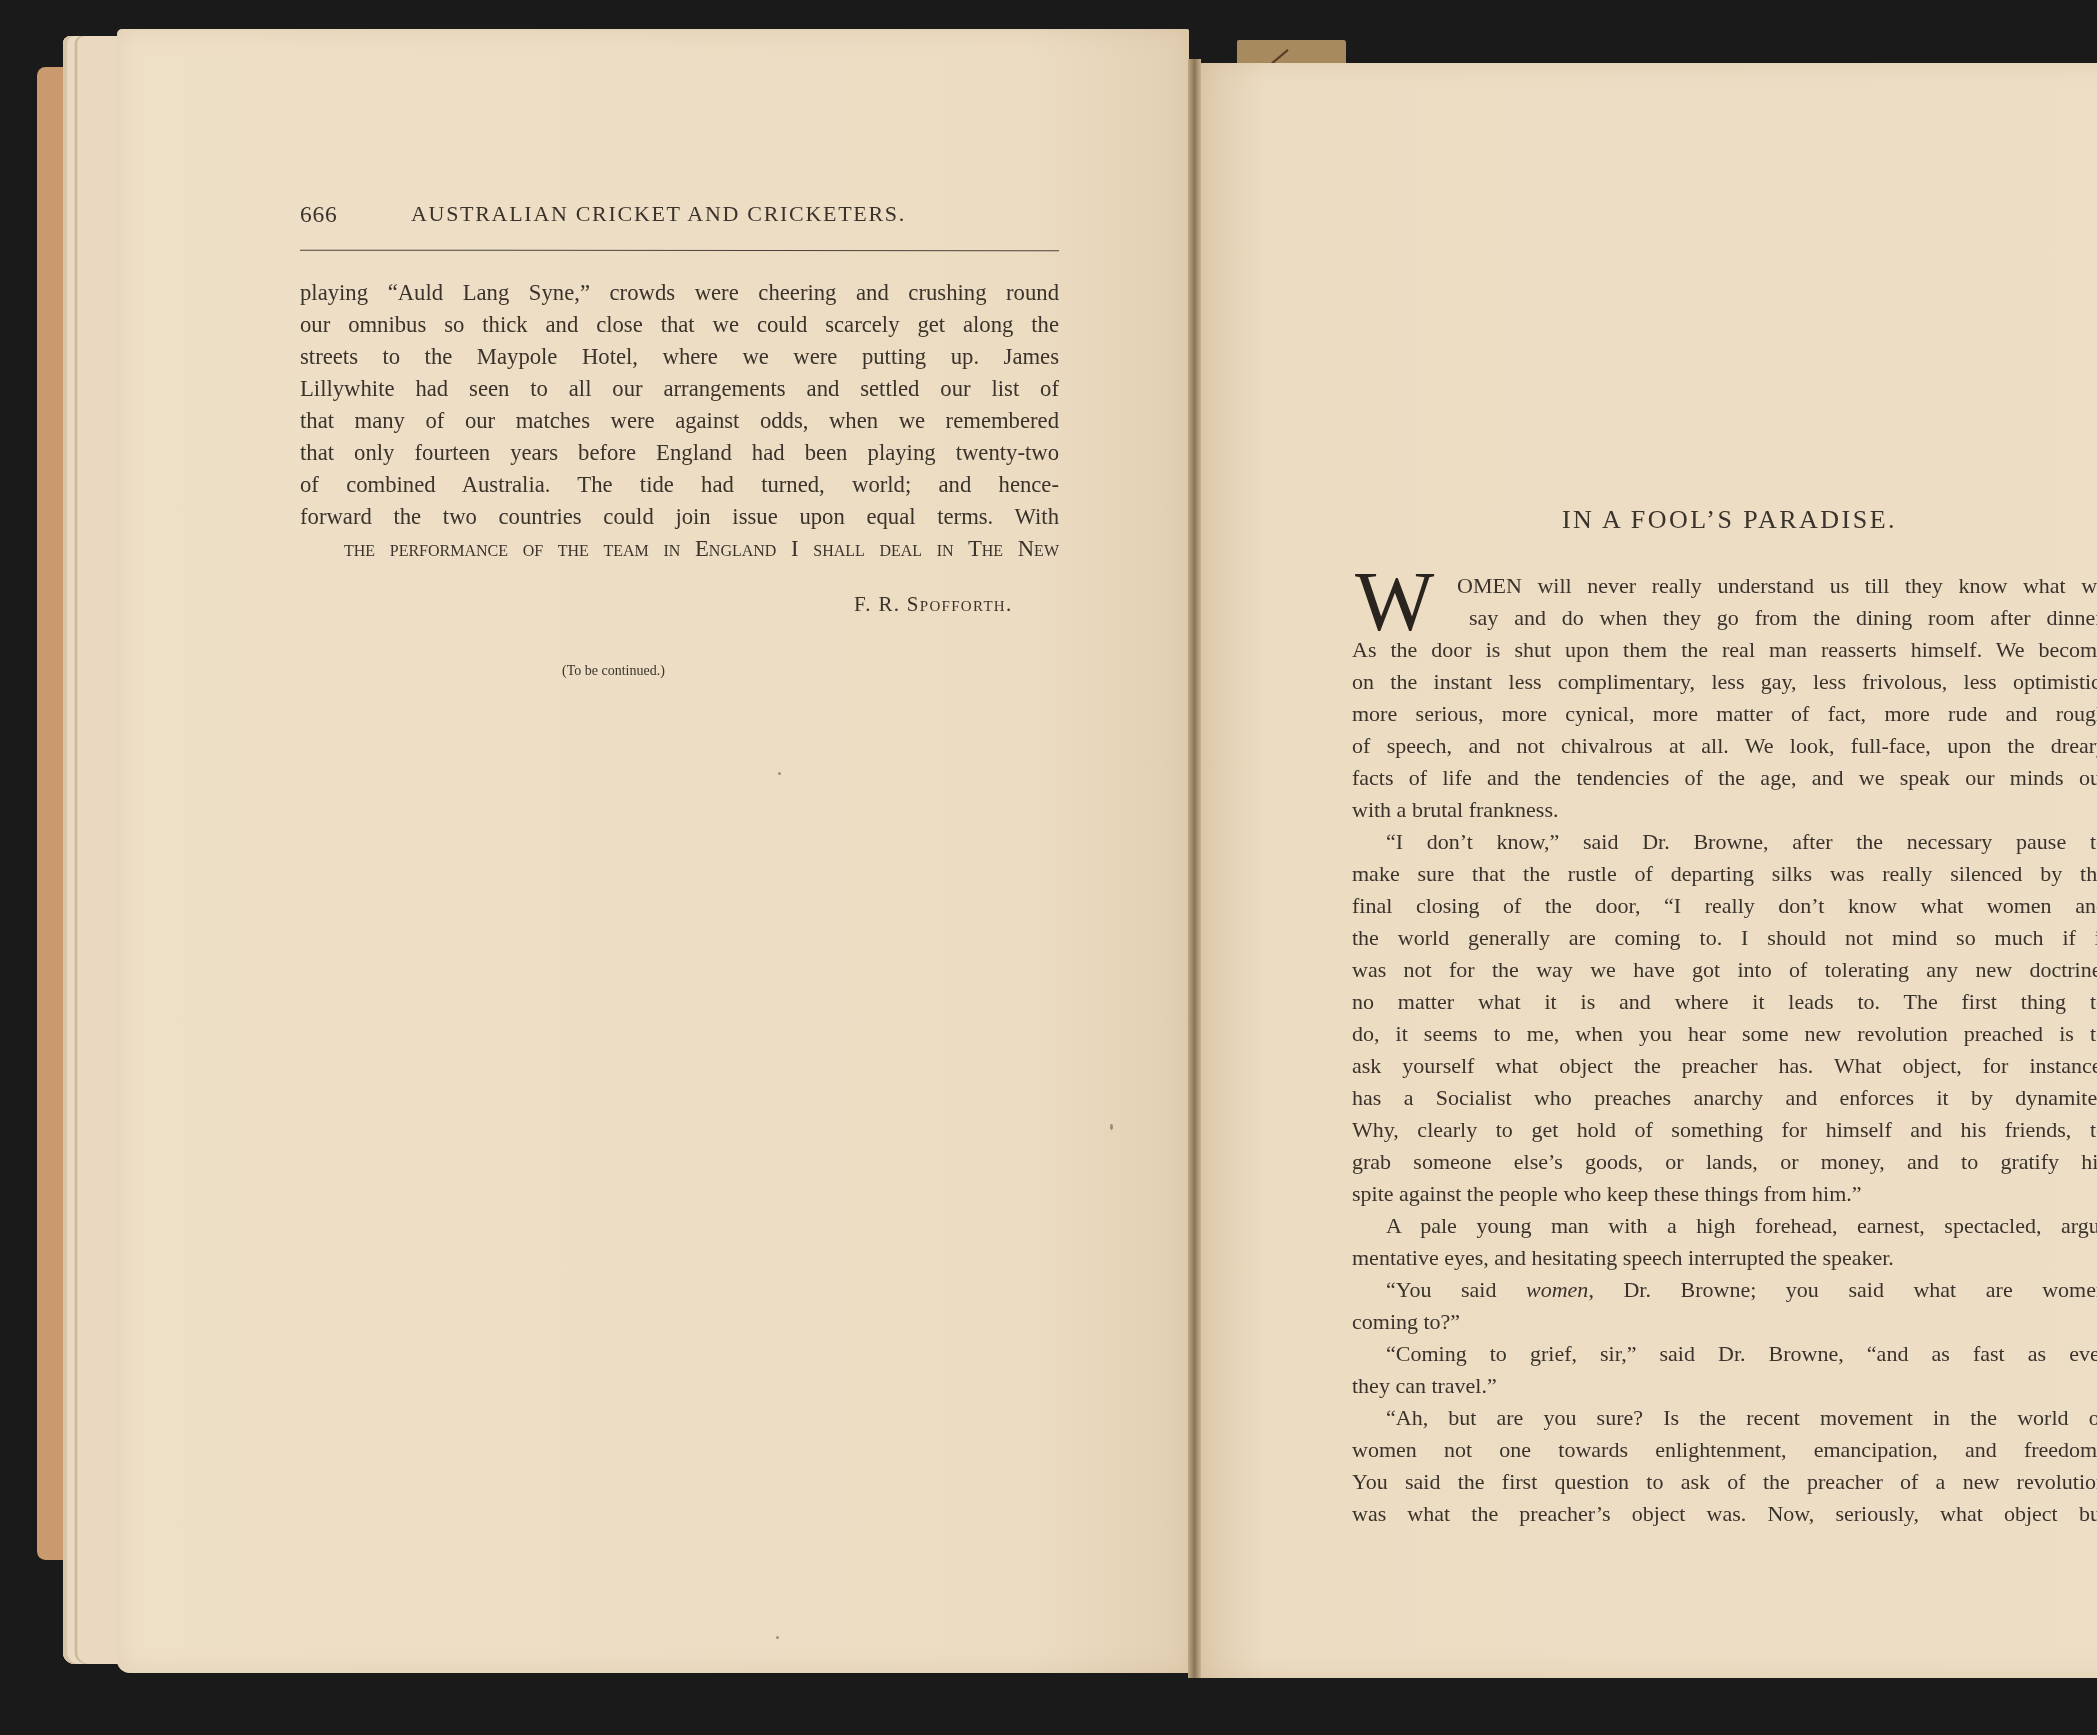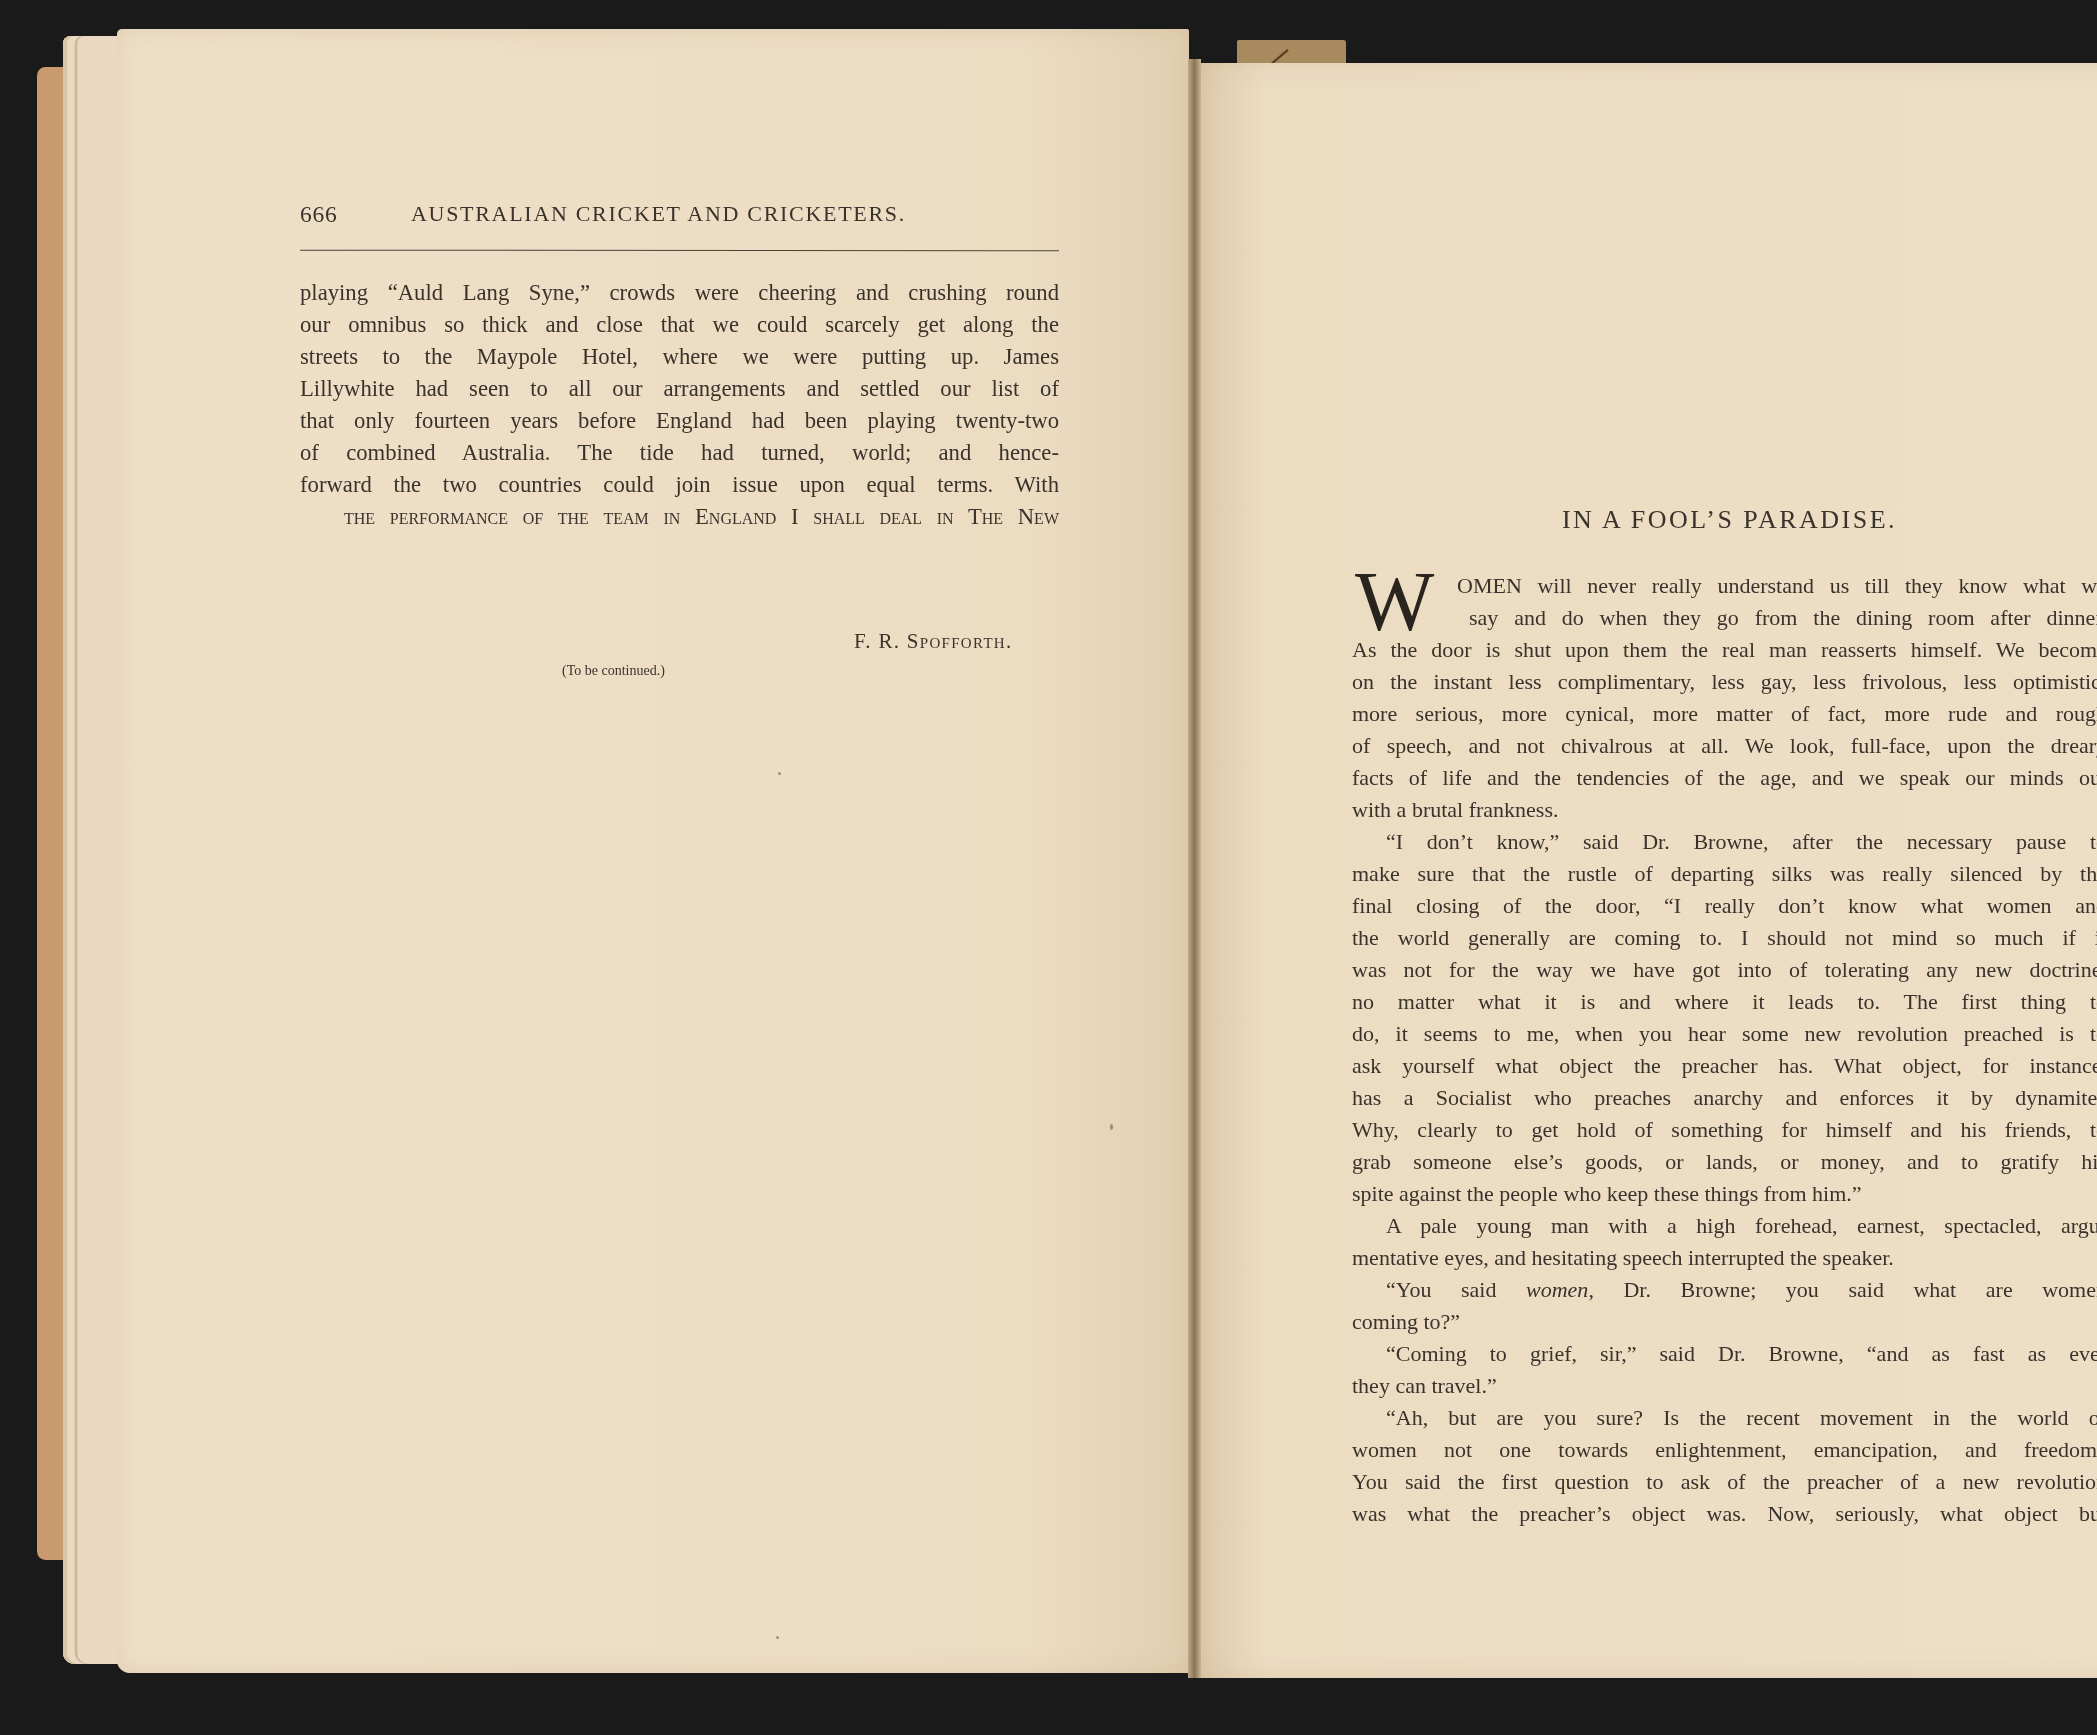--- a/index.html
+++ b/index.html
@@ -28,21 +28,21 @@
   
   .runhead { left:300px; top:201px; width:759px; height:34px; }
   .pagenum { position:absolute; left:0; top:0; font-size:23.5px; letter-spacing:0.8px; }
   .runtitle { position:absolute; left:111px; top:0; font-size:22px; letter-spacing:1.7px; }
   .rule { left:300px; top:250px; width:759px; height:1.3px; background:#4a423a; transform:rotate(0.05deg); }
 
   .col-left { left:300px; top:277px; width:759px; font-size:22.7px; line-height:32px; text-align:justify; }
   .line { display:block; text-align:justify; text-align-last:justify; white-space:nowrap; }
   .line.last { text-align-last:left; }
   .sc { font-variant:small-caps;margin-left:44px; }
-  .sig { left:810px; top:629px; font-size:21px; letter-spacing:1.3px; }
+  .sig { left:810px; top:592px; font-size:21px; letter-spacing:1.3px; }
   .cont { left:562px; top:663px; font-size:14px; }
 
   
   .title { left:1352px; top:505px; width:755px; text-align:center; font-size:26px; letter-spacing:2.5px; }
   .col-right { left:1352px; top:570px; width:755px; font-size:22px; line-height:32px; }
   .dropcap { position:absolute; left:1355px; top:568px; font-size:84px; line-height:67px; color:#2a241e; }
   .indent1 { padding-left:105px; }
   .indent2 { padding-left:117px; }
   .pi { padding-left:34px; }
   .dots { position:absolute; width:3.4px; height:3.4px; border-radius:50%; background:#6b5a45; opacity:.6; }
@@ -65,20 +65,21 @@
   <span class="pagenum">666</span>
   <span class="runtitle">AUSTRALIAN CRICKET AND CRICKETERS.</span>
 </div>
 <div class="abs rule"></div>
 
 <div class="abs col-left">
   <span class="line">playing “Auld Lang Syne,” crowds were cheering and crushing round</span>
   <span class="line">our omnibus so thick and close that we could scarcely get along the</span>
   <span class="line">streets to the Maypole Hotel, where we were putting up. James</span>
   <span class="line">Lillywhite had seen to all our arrangements and settled our list of</span>
+  <span class="line">that many of our matches were against odds, when we remembered</span>
   <span class="line">that only fourteen years before England had been playing twenty-two</span>
   <span class="line">of combined Australia. The tide had turned, world; and hence-</span>
   <span class="line">forward the two countries could join issue upon equal terms. With</span>
   <span class="line sc">the performance of the team in England I shall deal in The New</span>
 </div>
 <div class="abs sig sc">F. R. Spofforth.</div>
 <div class="abs cont">(To be continued.)</div>
 
 <div class="abs title">IN A FOOL’S PARADISE.</div>
 <div class="dropcap">W</div>

